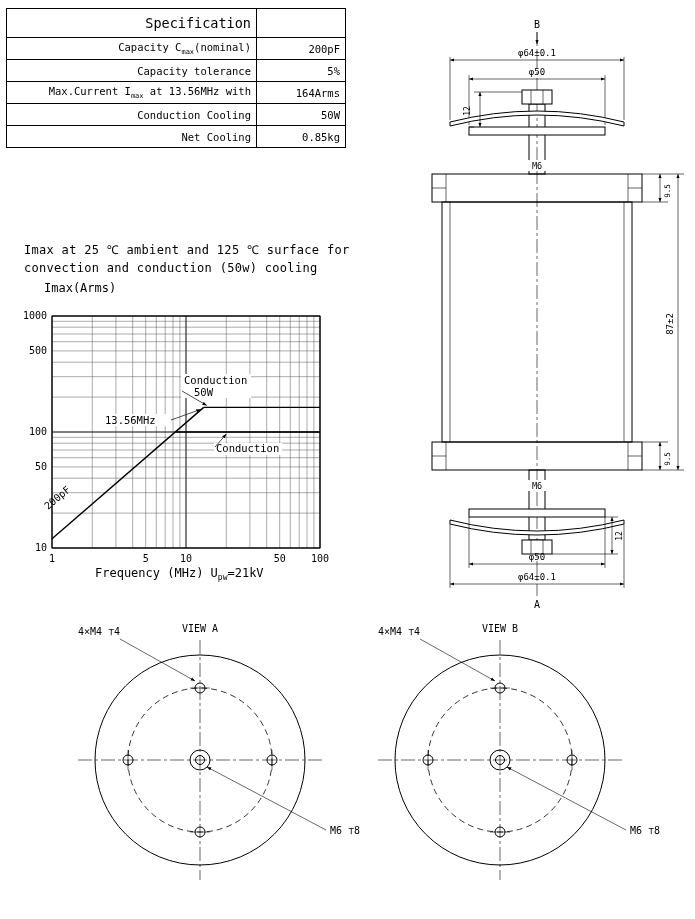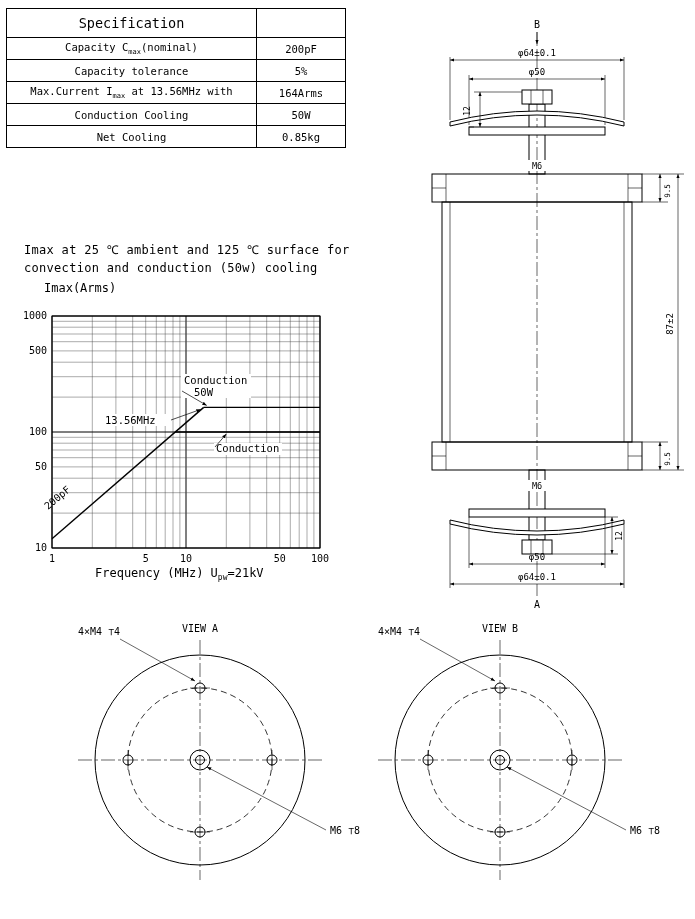--- a/index.html
+++ b/index.html
@@ -1,20 +1,20 @@
 <!DOCTYPE html>
 <html><head>
 <meta charset="utf-8">
 <style>
   html,body{margin:0;padding:0;background:#fff;}
   body{width:695px;height:919px;font-family:"DejaVu Sans Mono","Liberation Mono",monospace;color:#000;}
   .page{position:relative;width:695px;height:919px;background:#fff;overflow:hidden;}
 
   table.spec{position:absolute;left:6px;top:8px;width:340px;border-collapse:collapse;table-layout:fixed;}
-  table.spec th,table.spec td{border:1px solid #000;padding:2px 5px;text-align:center;font-weight:normal;white-space:nowrap;overflow:hidden;}
+  table.spec th,table.spec td{border:1px solid #000;padding:2px 5px;text-align:right;font-weight:normal;white-space:nowrap;overflow:hidden;}
   table.spec th{font-size:13.5px;height:24px;}
   table.spec td{font-size:10.5px;height:17px;}
   table.spec .col-val{width:78px;}
   table.spec sub{font-size:7px;}
 
   .caption{position:absolute;left:24px;top:241px;font-size:12px;line-height:1.5;letter-spacing:0.3px;}
   .y-title{position:absolute;left:44px;top:281px;font-size:12px;}
   #chart-svg{position:absolute;left:8px;top:296px;}
   .x-label{position:absolute;left:95px;top:566px;font-size:12px;}
   .x-label sub{font-size:8px;}

